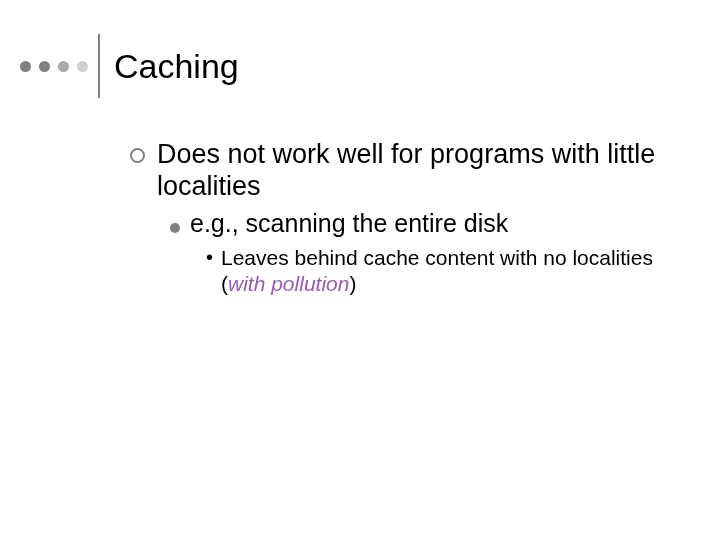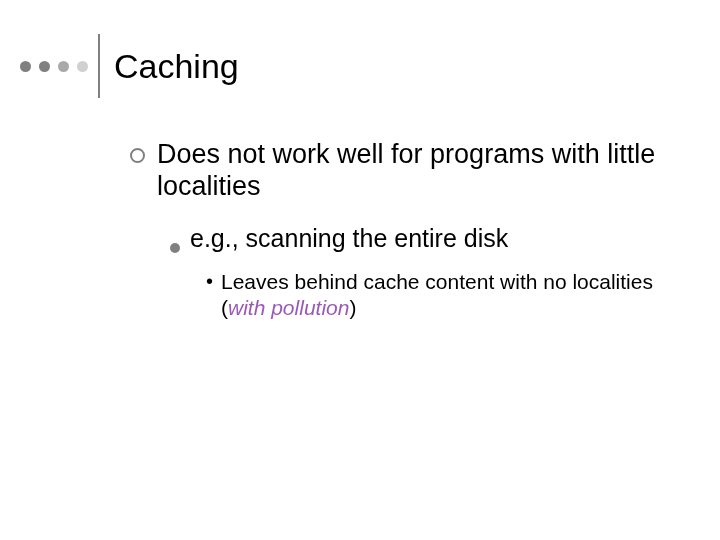--- a/index.html
+++ b/index.html
@@ -54,41 +54,41 @@
   .body {
     position: absolute;
     left: 130px;
     top: 138px;
     width: 560px;
   }
 
   .b1 {
     display: flex;
     align-items: flex-start;
-    margin-bottom: 20px;
+    margin-bottom: 5px;
   }
   .b1 .sym {
     width: 11px;
     height: 11px;
     border: 2px solid #808080;
     border-radius: 50%;
     margin-top: 10px;
     margin-right: 12px;
     flex-shrink: 0;
   }
   .b1 .txt {
     font-size: 27px;
     line-height: 1.2;
   }
 
   .b2 {
     display: flex;
-    align-items: flex-end;
+    align-items: center;
     margin-left: 40px;
-    margin-bottom: 16px;
+    margin-bottom: 7px;
   }
   .b2 .sym {
     width: 10px;
     height: 10px;
     border-radius: 50%;
     background: #808080;
     margin-top: 10px;
     margin-right: 10px;
     flex-shrink: 0;
   }

